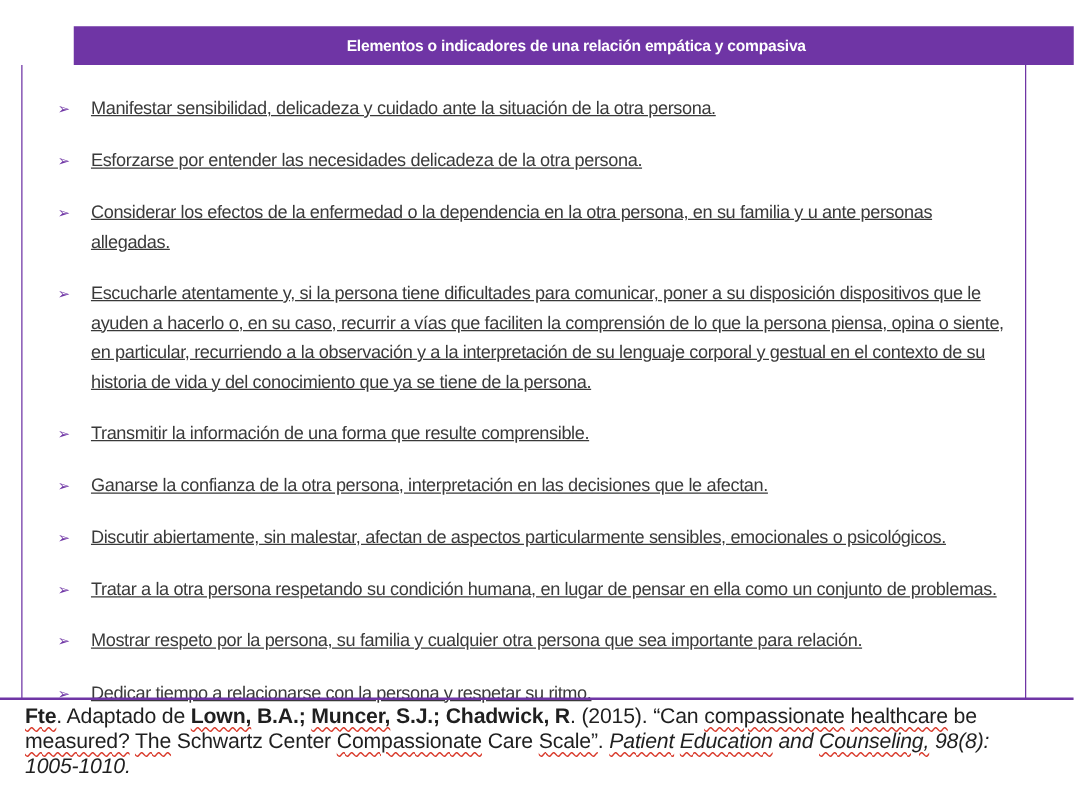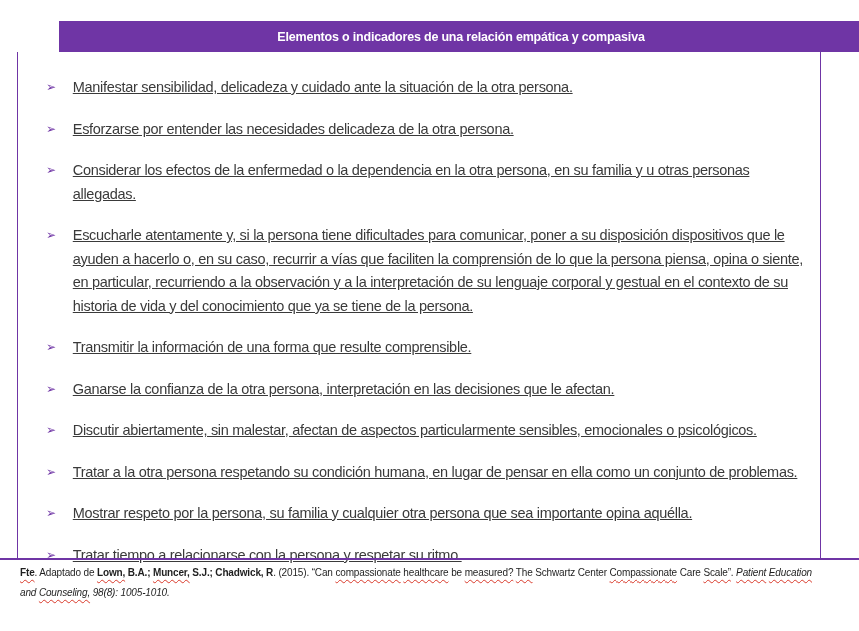--- a/index.html
+++ b/index.html
@@ -40,21 +40,21 @@
     margin-left:14px;margin-right:17px;
   }
   ul.indicators .item-text{flex:1 1 auto;text-decoration:underline;}
   .bottom-rule{
     position:absolute;left:0;top:558px;width:859px;height:2px;
     background:var(--purple);
   }
   .footnote{
     position:absolute;left:20px;top:563px;width:798px;
     color:var(--footnote_text);
-    font-size:10px;line-height:20px;letter-spacing:-0.15px;
+    font-size:17px;line-height:20px;letter-spacing:-0.15px;
   }
   .footnote .b{font-weight:bold;}
   .footnote .i{font-style:italic;}
   .footnote .sq{
     text-decoration-line:underline;
     text-decoration-style:wavy;
     text-decoration-color:var(--squiggle);
     text-decoration-thickness:1px;
     text-underline-offset:2.5px;
   }
@@ -73,21 +73,21 @@
         <li class="item">
           <span class="marker">➢</span>
           <span class="item-text">Manifestar sensibilidad, delicadeza y cuidado ante la situación de la otra persona.</span>
         </li>
         <li class="item">
           <span class="marker">➢</span>
           <span class="item-text">Esforzarse por entender las necesidades delicadeza de la otra persona.</span>
         </li>
         <li class="item">
           <span class="marker">➢</span>
-          <span class="item-text">Considerar los efectos de la enfermedad o la dependencia en la otra persona, en su familia y u otras personas allegadas.</span>
+          <span class="item-text">Considerar los efectos de la enfermedad o la dependencia en la otra persona, en su familia y u ante personas allegadas.</span>
         </li>
         <li class="item">
           <span class="marker">➢</span>
           <span class="item-text">Escucharle atentamente y, si la persona tiene dificultades para comunicar, poner a su disposición dispositivos que le ayuden a hacerlo o, en su caso, recurrir a vías que faciliten la comprensión de lo que la persona piensa, opina o siente, en particular, recurriendo a la observación y a la interpretación de su lenguaje corporal y gestual en el contexto de su historia de vida y del conocimiento que ya se tiene de la persona.</span>
         </li>
         <li class="item">
           <span class="marker">➢</span>
           <span class="item-text">Transmitir la información de una forma que resulte comprensible.</span>
         </li>
         <li class="item">
@@ -97,25 +97,25 @@
         <li class="item">
           <span class="marker">➢</span>
           <span class="item-text">Discutir abiertamente, sin malestar, afectan de aspectos particularmente sensibles, emocionales o psicológicos.</span>
         </li>
         <li class="item">
           <span class="marker">➢</span>
           <span class="item-text">Tratar a la otra persona respetando su condición humana, en lugar de pensar en ella como un conjunto de problemas.</span>
         </li>
         <li class="item">
           <span class="marker">➢</span>
-          <span class="item-text">Mostrar respeto por la persona, su familia y cualquier otra persona que sea importante opina aquélla.</span>
+          <span class="item-text">Mostrar respeto por la persona, su familia y cualquier otra persona que sea importante para relación.</span>
         </li>
         <li class="item">
           <span class="marker">➢</span>
-          <span class="item-text">Tratar tiempo a relacionarse con la persona y respetar su ritmo.</span>
+          <span class="item-text">Dedicar tiempo a relacionarse con la persona y respetar su ritmo.</span>
         </li>
       </ul>
   </div>
 
   <div class="bottom-rule"></div>
 
   <div class="footnote"><span class="b sq">Fte</span><span>. Adaptado de </span><span class="b sq">Lown,</span><span class="b"> B.A.; </span><span class="b sq">Muncer,</span><span class="b"> S.J.; </span><span class="b">Chadwick, R</span><span>. (2015). “Can </span><span class="sq">compassionate</span><span> </span><span class="sq">healthcare</span><span> be </span><span class="sq">measured?</span><span> </span><span class="sq">The</span><span> Schwartz Center </span><span class="sq">Compassionate</span><span> Care </span><span class="sq">Scale”</span><span>. </span><span class="i sq">Patient</span><span class="i"> </span><span class="i sq">Education</span><span class="i"> and </span><span class="i sq">Counseling,</span><span class="i"> 98(8): 1005-1010.</span></div>
 
 </div>
 

